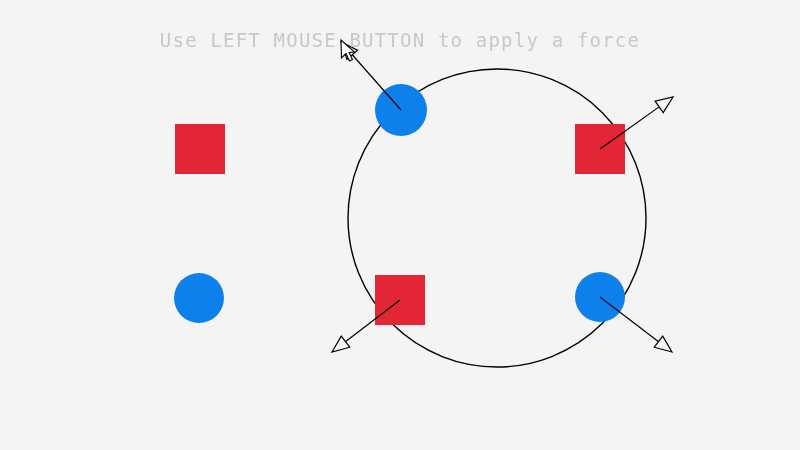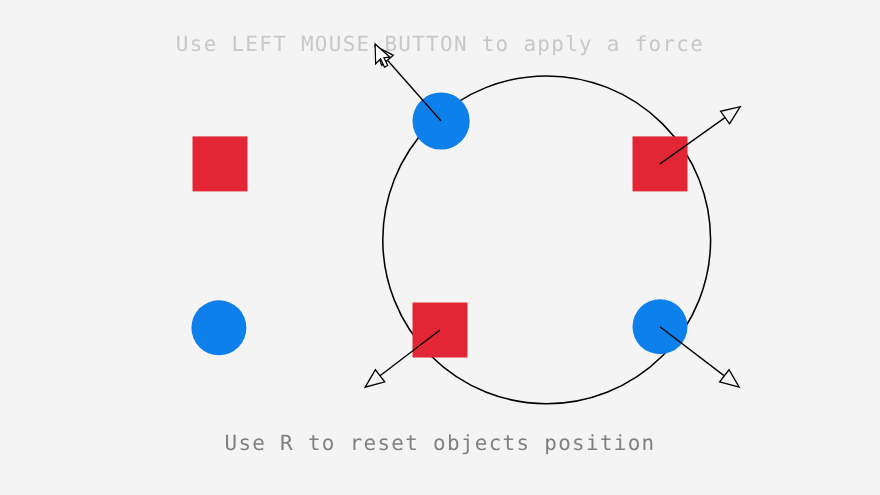--- a/index.html
+++ b/index.html
@@ -83,15 +83,14 @@
         <polygon points="672,352 654.2413104042591,347.2430110529743 662.7398753444211,336.1176169494897" fill="#f4f4f4" stroke="#000000" stroke-width="1.2" stroke-linejoin="miter"></polygon>
       </g>
 
     <g id="cursor-layer">
         <polygon points="341,40 341.5,58 346,53.5 349.5,61 352.5,59.5 349,52.5 354.5,52" fill="#ffffff" stroke="#000000" stroke-width="1.1" stroke-linejoin="miter"></polygon>
       </g>
   </svg>
 
   <div class="hint-text" id="hint-top">Use LEFT MOUSE BUTTON to apply a force</div>
 
-  <div class="hint-text" id="hint-bottom">Use R to reset objects position</div>
 
 </div>
 
 </body></html>

